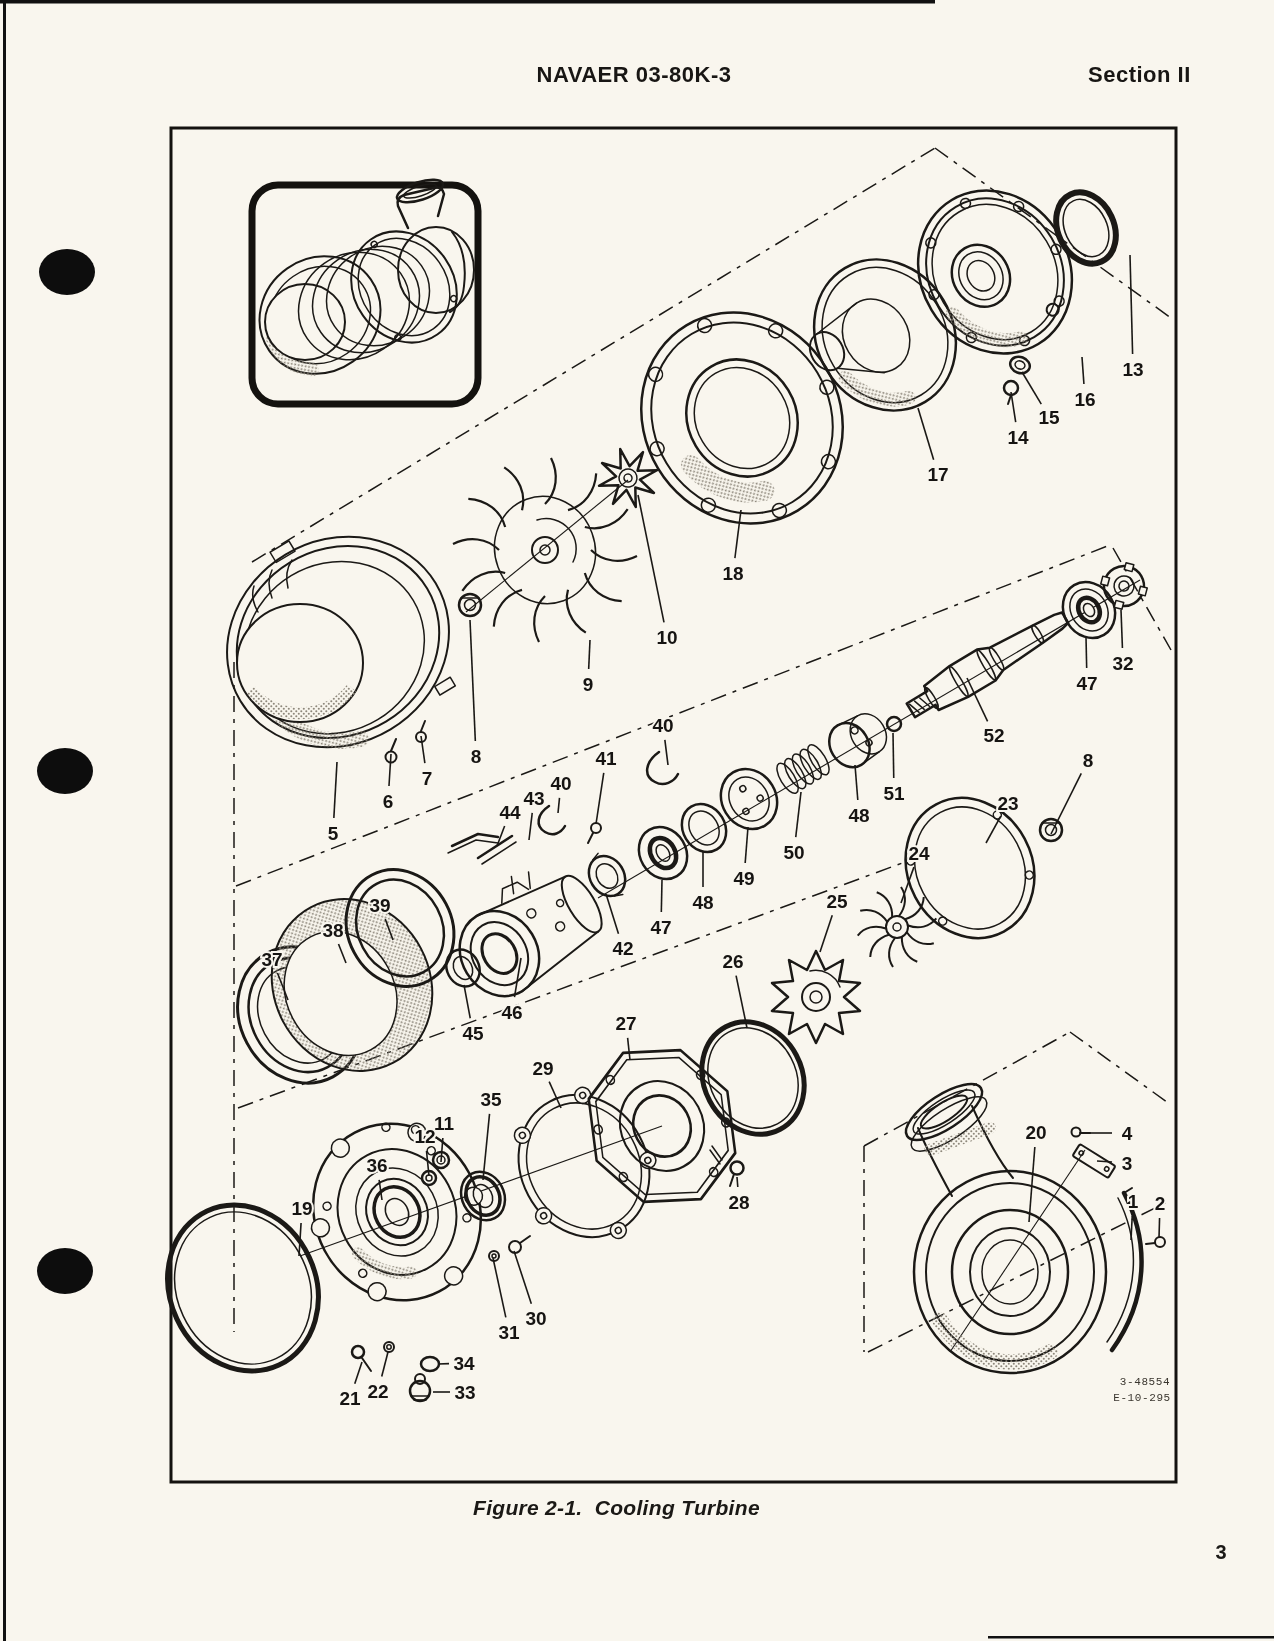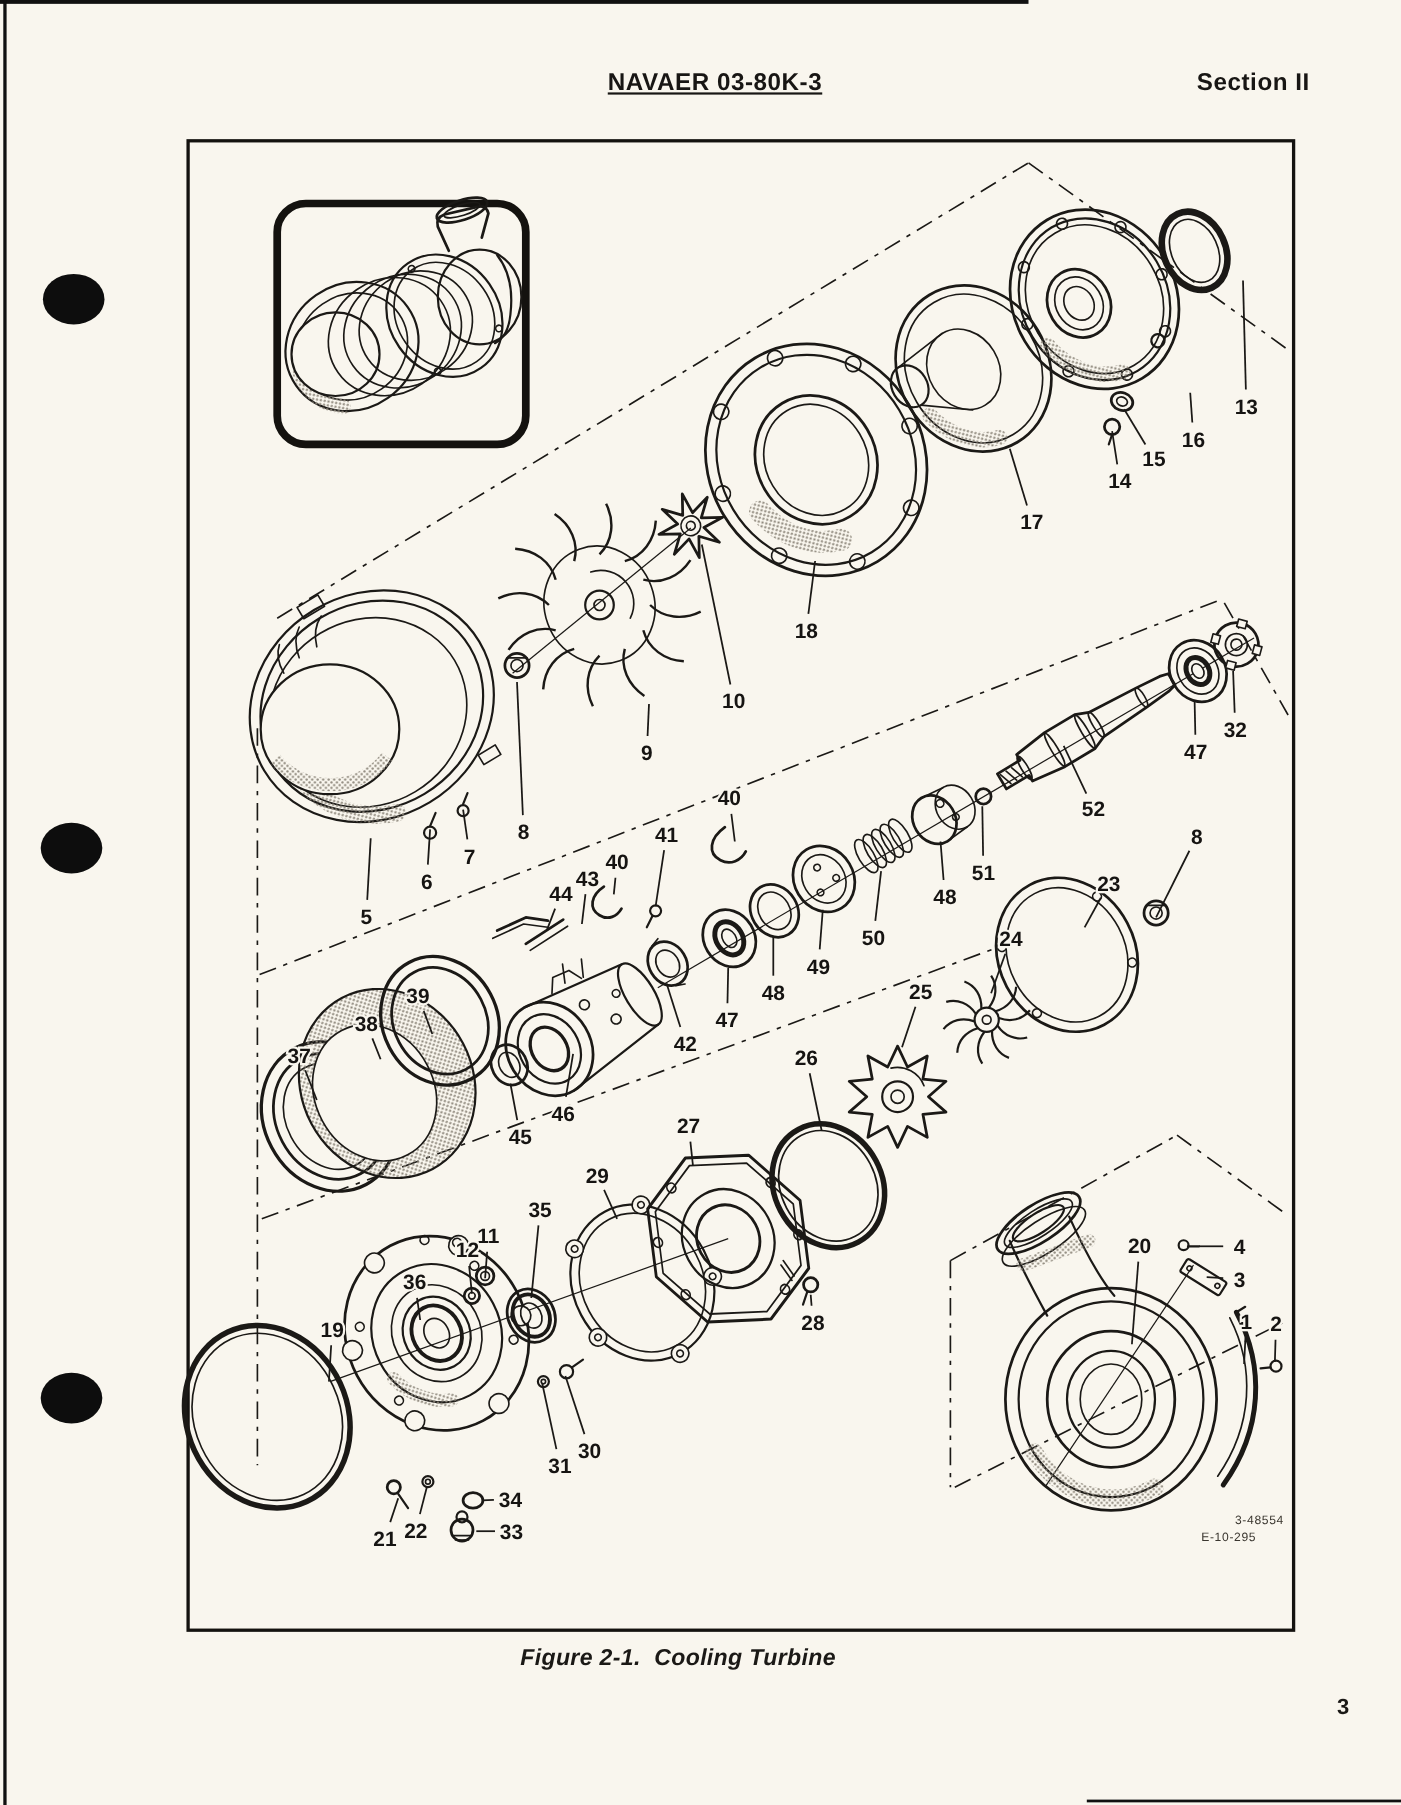--- a/index.html
+++ b/index.html
@@ -2,36 +2,36 @@
 <html><head>
 <meta charset="utf-8">
 <style>
   html,body{margin:0;padding:0;}
   body{width:1274px;height:1641px;position:relative;background:#f9f6ee;overflow:hidden;
        font-family:"Liberation Sans",sans-serif;color:#1b1916;}
   .abs{position:absolute;}
   .hdr{font-weight:bold;font-size:22px;letter-spacing:.5px;color:#181614;}
   #caption{font-weight:bold;font-style:italic;font-size:21px;letter-spacing:.3px;white-space:pre;}
   #pageno{font-weight:bold;font-size:20px;}
-  .figcode{font-size:11px;letter-spacing:.6px;color:#3a362f;font-family:Liberation Sans, sans-serif;}
+  .figcode{font-size:11px;letter-spacing:.6px;color:#3a362f;font-family:Liberation Mono, monospace;}
   svg{position:absolute;left:0;top:0;}
   .ln{fill:none;stroke:#1b1916;stroke-width:2;stroke-linecap:round;stroke-linejoin:round;}
   .w15{stroke-width:1.5}.w25{stroke-width:2.5}.w3{stroke-width:3}.w35{stroke-width:3.5}
   .w45{stroke-width:4.5}.w5{stroke-width:5}.w6{stroke-width:6}
   .dash{fill:none;stroke:#1b1916;stroke-width:1.5;stroke-dasharray:16 7 4 7;}
   .ax{fill:none;stroke:#1b1916;stroke-width:1.1;}
   .paper{fill:#f9f6ee;}
   #callouts text{font:bold 19px "Liberation Sans",sans-serif;fill:#161412;text-anchor:middle;
     paint-order:stroke;stroke:#f9f6ee;stroke-width:4px;}
   #callouts line{stroke:#1b1916;stroke-width:1.6;}
 </style>
 </head>
 <body>
 
-<div class="abs hdr" style="left:540px;top:62px;width:220px;text-align:center;text-decoration:underline;">NAVAER 03-80K-3</div>
+<div class="abs hdr" style="left:524px;top:62px;width:220px;text-align:center;">NAVAER 03-80K-3</div>
 <div class="abs hdr" style="left:1088px;top:62px;width:200px;">Section II</div>
 
 <svg width="1274" height="1641" viewBox="0 0 1274 1641">
   <defs>
     <pattern id="stip" width="5" height="5" patternUnits="userSpaceOnUse">
       <circle cx="1.3" cy="1.3" r="1.05" fill="#8e887c"></circle>
         <circle cx="3.8" cy="3.8" r="1.05" fill="#8e887c"></circle>
     </pattern>
     <path id="fb" d="M0,-46 C12,-58 14,-76 6,-92"></path>
     <path id="fb2" d="M2,-11 C9,-20 10,-31 4,-40"></path>
@@ -611,17 +611,17 @@
       <line x1="1131" y1="1240" x2="1132.2317787204026" y2="1215.9803149521488"></line>
       <text x="1133" y="1208">1</text>
       <line x1="1159" y1="1238" x2="1159.5716033915169" y2="1217.9938812969103"></line>
       <text x="1160" y="1210">2</text>
       <line x1="737" y1="1177" x2="737.8038216657567" y2="1187.0477708219582"></line>
       <text x="739" y="1209">28</text>
     </g>
 </svg>
 
 <div class="abs figcode" style="left:1095px;top:1376px;width:100px;text-align:center;">3-48554</div>
-<div class="abs figcode" style="left:1092px;top:1392px;width:100px;">E-10-295</div>
+<div class="abs figcode" style="left:1092px;top:1392px;width:100px;text-align:center;">E-10-295</div>
 
 <div class="abs" id="caption" style="left:473px;top:1496px;width:450px;text-align:left;">Figure 2-1.  Cooling Turbine</div>
 
 <div class="abs" id="pageno" style="left:1206px;top:1541px;width:30px;text-align:center;">3</div>
 
 </body></html>

